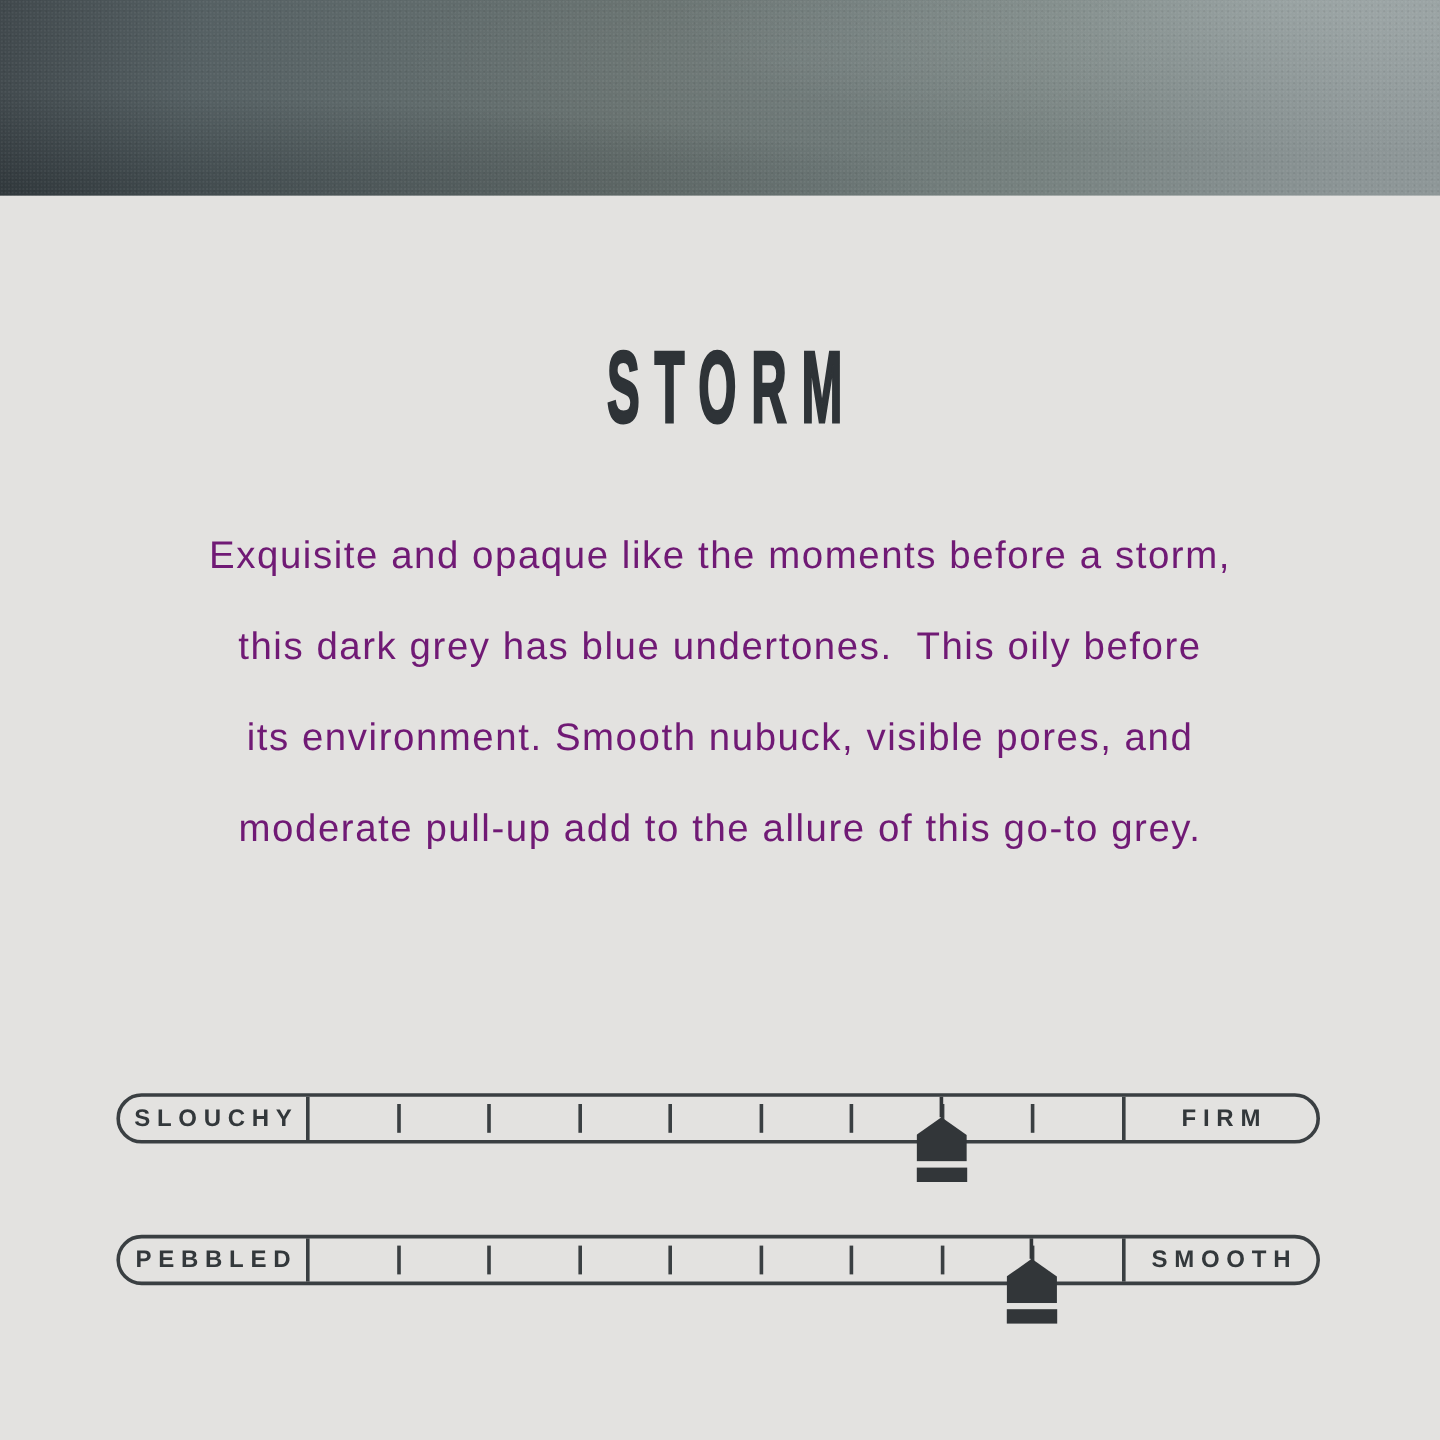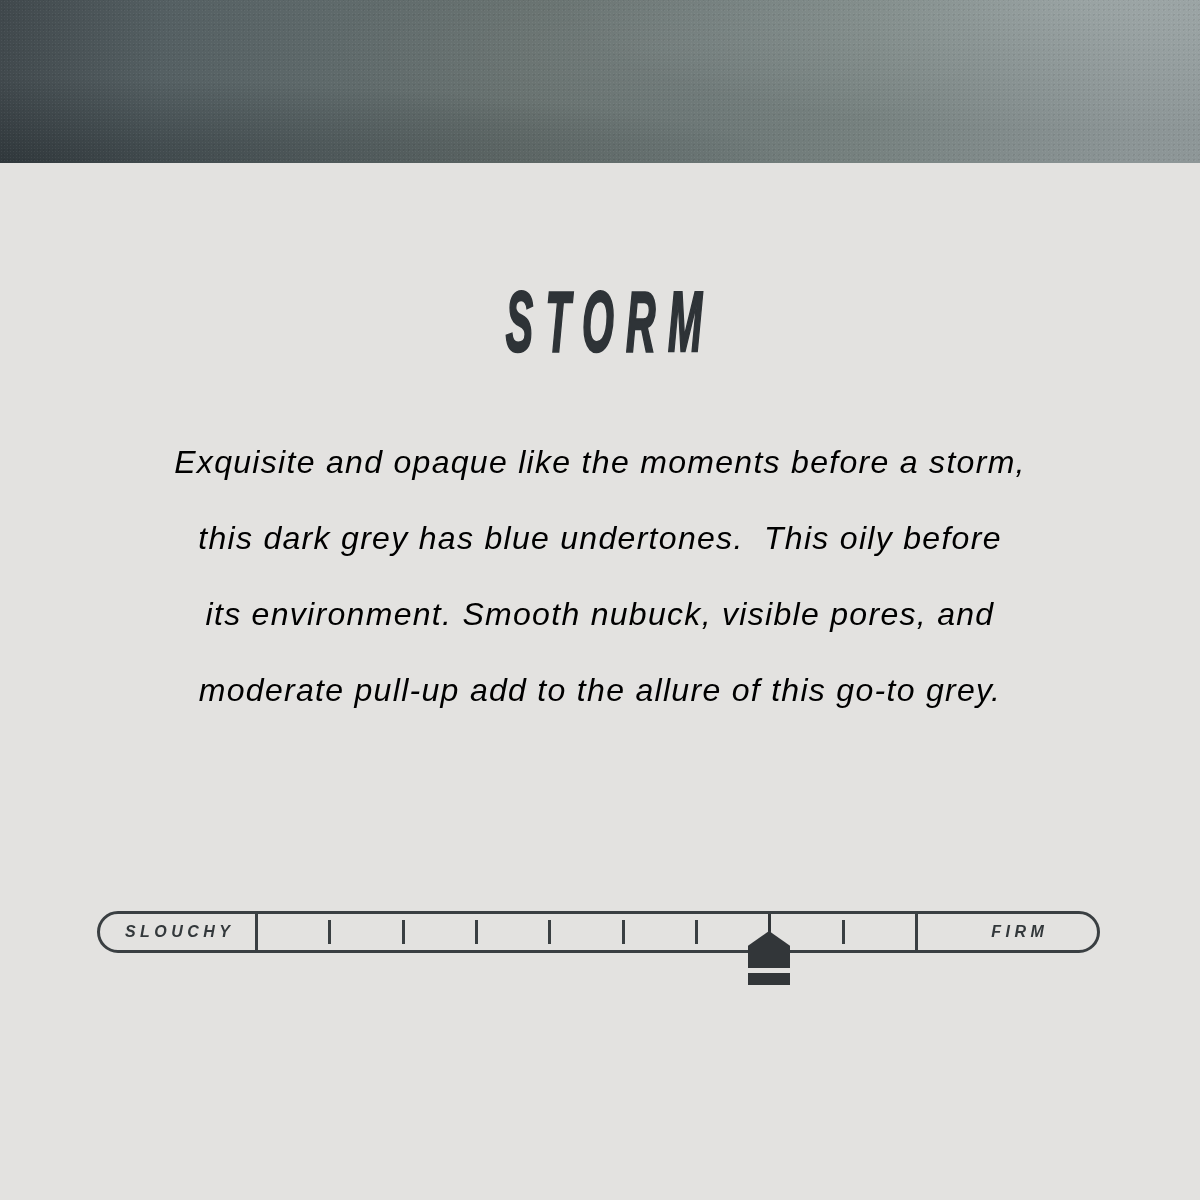--- a/index.html
+++ b/index.html
@@ -4,21 +4,20 @@
 <style>
   html, body { margin: 0; padding: 0; background: #cfcecc; }
   .canvas {
     position: relative;
     width: 1200px;
     height: 1200px;
     margin: 0 auto;
     background: #e3e2e0;
     overflow: hidden;
     font-family: "Liberation Sans", sans-serif;
-    font-style: italic;
   }
 
   
   .hero {
     position: absolute;
     top: 0; left: 0;
     width: 1200px; height: 163px;
     background:
       radial-gradient(120% 95% at 0% 100%, rgba(18, 24, 28, 0.38), rgba(18,24,28,0) 55%),
       radial-gradient(70% 130% at 90% 0%, rgba(228, 238, 236, 0.20), rgba(228,238,236,0) 62%),
@@ -54,21 +53,21 @@
     transform: scale(0.62, 1.28);
     white-space: nowrap;
   }
 
   
   .desc {
     position: absolute;
     top: 424px; left: 0;
     width: 100%;
     text-align: center;
-    color: #000000;
+    color: #701a75;
     font-size: 32px;
     letter-spacing: 1.3px;
   }
   .desc-line {
     height: 76px;
     line-height: 76px;
     white-space: pre;
   }
 
   
@@ -81,24 +80,24 @@
     border-radius: 22px;
     display: flex;
   }
   .scale-1 { top: 911px; }
   .scale-2 { top: 1029px; }
   .cap {
     flex: 0 0 auto;
     display: flex; align-items: center; justify-content: center;
   }
   .cap-left  { width: 155px; border-right: 3px solid #3a3f42; }
-  .cap-right { width: 159px; border-left: 3px solid #3a3f42; padding-left: 20px; }
+  .cap-right { width: 159px; border-left: 3px solid #3a3f42; }
   .cap span {
     font-weight: 700;
-    font-size: 16px;
+    font-size: 20px;
     letter-spacing: 0.28em;
     margin-right: -0.28em;
     color: #33383b;
     white-space: nowrap;
   }
   .track {
     flex: 1 1 auto;
     position: relative;
     display: flex;
     justify-content: space-evenly;
@@ -167,14 +166,37 @@
         <span class="marker-tick"></span>
         <span class="marker-head"></span>
         <span class="marker-base"></span>
       </div>
     </div>
     <div class="cap cap-right">
       <span>FIRM</span>
     </div>
   </div>
 
+  <div class="scale scale-2">
+    <div class="cap cap-left">
+      <span>PEBBLED</span>
+    </div>
+    <div class="track">
+      <i class="tick"></i>
+      <i class="tick"></i>
+      <i class="tick"></i>
+      <i class="tick"></i>
+      <i class="tick"></i>
+      <i class="tick"></i>
+      <i class="tick"></i>
+      <i class="tick"></i>
+      <div class="marker" style="left:88.8889%">
+        <span class="marker-tick"></span>
+        <span class="marker-head"></span>
+        <span class="marker-base"></span>
+      </div>
+    </div>
+    <div class="cap cap-right">
+      <span>SMOOTH</span>
+    </div>
+  </div>
 
 </div>
 
 </body></html>

